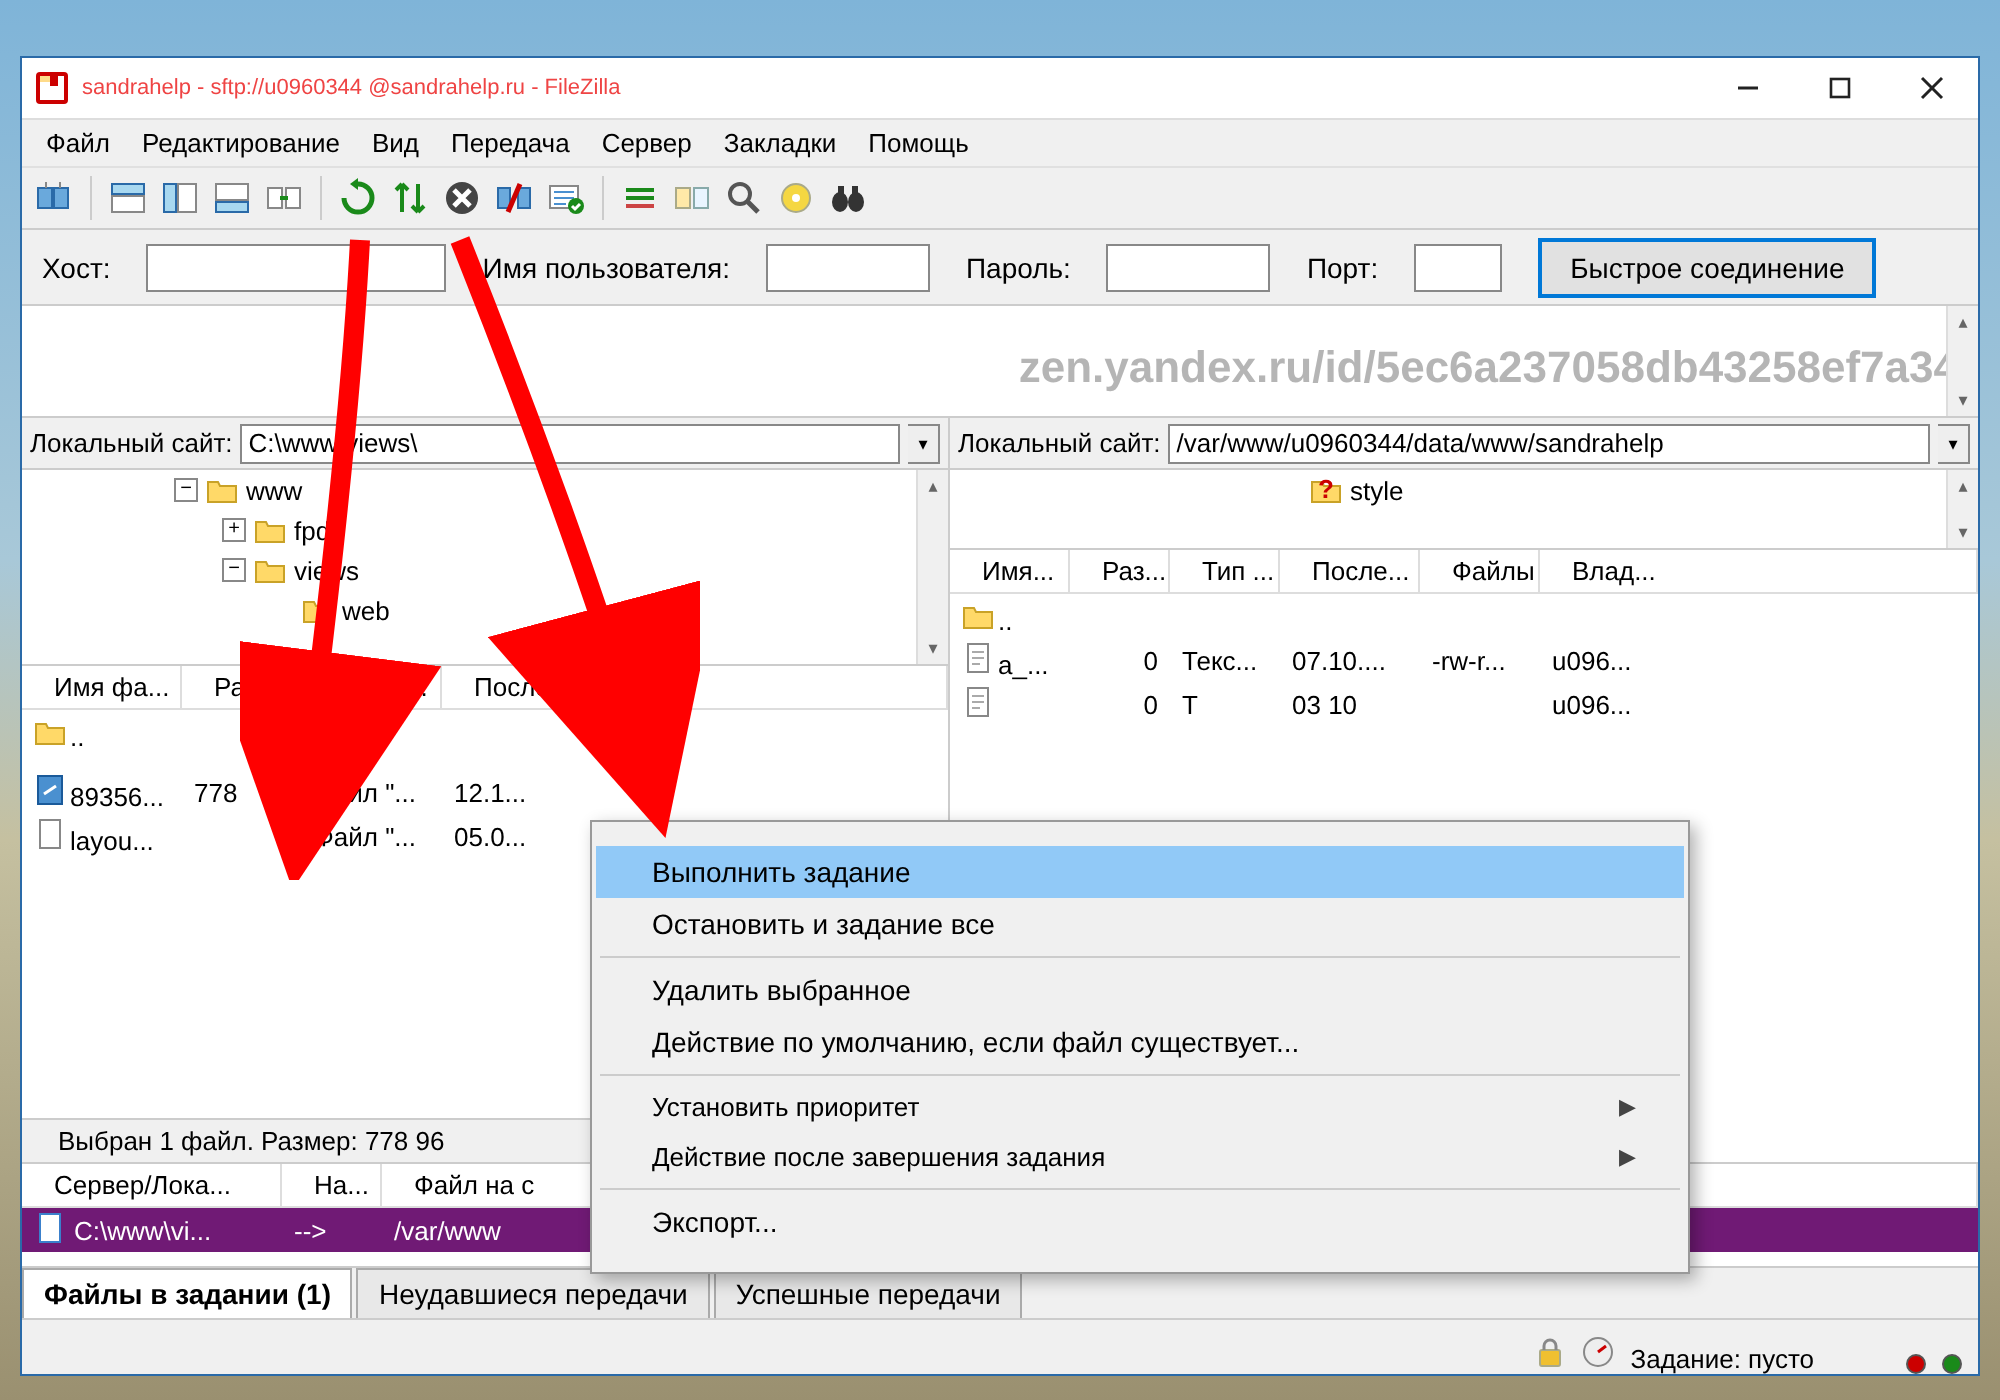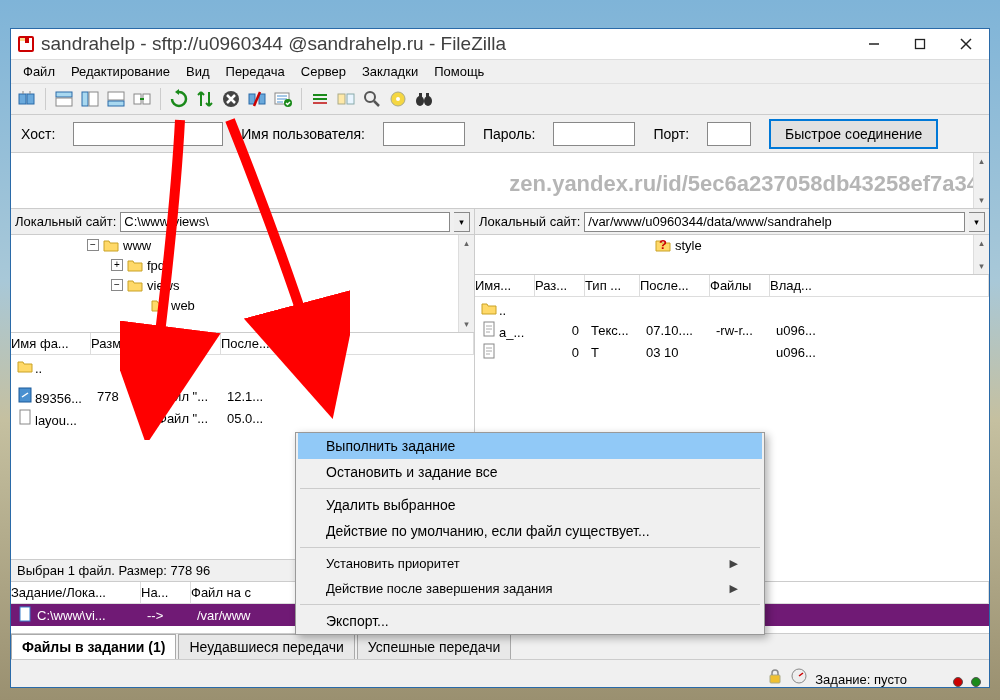--- a/index.html
+++ b/index.html
@@ -1,20 +1,20 @@
 <!DOCTYPE html>
 <html><head>
 <meta charset="utf-8">
 <style>
   * { box-sizing: border-box; margin: 0; padding: 0; font-family: "Segoe UI", Tahoma, sans-serif; font-size: 13px; }
   body { background: linear-gradient(#7fb4d8 0%, #a8c8d8 40%, #c5c0a0 60%, #9a9070 100%); width: 1000px; height: 700px; overflow: hidden; position: relative; }
   .window { position: absolute; left: 10px; top: 28px; width: 980px; height: 660px; background: #f0f0f0; border: 1px solid #2a6aa8; display: flex; flex-direction: column; }
   .titlebar { height: 30px; background: #ffffff; display: flex; align-items: center; padding: 0 0 0 6px; }
   .titlebar .app-icon { width: 18px; height: 18px; margin-right: 6px; display: flex; align-items: center; justify-content: center; }
-  .titlebar .title-text { flex: 1; color: #404040; font-size: 19px; white-space: nowrap; overflow: hidden; }
+  .titlebar .title-text { flex: 1; color: #ef4444; font-size: 11px; white-space: nowrap; overflow: hidden; }
   .winbtn { width: 46px; height: 30px; display: flex; align-items: center; justify-content: center; font-size: 13px; color: #222; }
   .menubar { height: 24px; background: #f0f0f0; display: flex; align-items: center; padding: 0 6px; gap: 4px; border-top: 1px solid #ddd; }
   .menubar span { padding: 2px 6px; cursor: default; }
   .toolbar { height: 32px; background: #f0f0f0; display: flex; align-items: center; padding: 2px 4px; gap: 2px; border-top: 1px solid #e0e0e0; border-bottom: 1px solid #ccc; }
   .tb-sep { width: 1px; height: 22px; background: #ccc; margin: 0 4px; }
   .tb-btn { width: 24px; height: 24px; display: flex; align-items: center; justify-content: center; }
   .tb-btn svg { width: 20px; height: 20px; }
   .quickbar { height: 38px; background: #f0f0f0; display: flex; align-items: center; padding: 4px 10px; gap: 18px; border-bottom: 1px solid #ccc; }
   .quickbar label { font-size: 14px; }
   .quickbar input { border: 1px solid #888; height: 24px; padding: 2px 4px; background: #fff; }
@@ -33,37 +33,37 @@
   .siterow .lbl { white-space: nowrap; }
   .siterow input { flex: 1; border: 1px solid #888; height: 20px; padding: 0 3px; background: #fff; min-width: 0; }
   .siterow .drop { width: 16px; height: 20px; border: 1px solid #888; border-left: none; background: #eee; display: flex; align-items: center; justify-content: center; font-size: 9px; }
   .tree { background: #fff; overflow: auto; position: relative; }
   .pane.left .tree { height: 98px; border-bottom: 1px solid #ccc; }
   .pane.right .tree { height: 40px; border-bottom: 1px solid #ccc; }
   .tree-row { display: flex; align-items: center; height: 20px; padding-left: 8px; white-space: nowrap; }
   .exp { width: 12px; height: 12px; border: 1px solid #888; font-size: 10px; line-height: 10px; text-align: center; margin-right: 4px; background: #fff; }
   .folder-ico { width: 16px; height: 14px; margin-right: 4px; display: inline-flex; }
   .listhdr { height: 22px; background: #fff; border-bottom: 1px solid #ddd; display: flex; align-items: stretch; }
-  .listhdr .col { padding: 2px 0; border-right: 1px solid #ddd; white-space: nowrap; overflow: hidden; display: flex; align-items: center; }
+  .listhdr .col { padding: 2px 16px; border-right: 1px solid #ddd; white-space: nowrap; overflow: hidden; display: flex; align-items: center; }
   .list { flex: 1; background: #fff; overflow: auto; position: relative; }
   .list-row { display: flex; align-items: center; height: 22px; }
   .list-row .cell { padding: 0 6px; white-space: nowrap; overflow: hidden; }
   .file-ico { width: 16px; height: 16px; margin-right: 2px; display: inline-flex; align-items: center; justify-content: center; }
-  .pane-status { height: 22px; border-top: 1px solid #ccc; background: #f0f0f0; padding: 2px 6px; display: flex; align-items: center; margin-top: 29px; }
+  .pane-status { height: 22px; border-top: 1px solid #ccc; background: #f0f0f0; padding: 2px 18px; display: flex; align-items: center; margin-top: 29px; }
   .queue { height: 52px; background: #fff; border-top: 1px solid #ccc; display: flex; flex-direction: column; }
   .queue .listhdr .col { font-size: 13px; }
   .queue-row { display: flex; align-items: center; height: 22px; background: #701a75; color: #fff; }
   .queue-row .cell { padding: 0 6px; white-space: nowrap; overflow: hidden; }
   .tabs { height: 26px; background: #f0f0f0; display: flex; align-items: flex-end; border-top: 1px solid #ccc; }
   .tab { padding: 4px 10px; border: 1px solid #aaa; border-bottom: none; background: #e8e8e8; margin-right: 2px; font-size: 14px; }
   .tab.active { background: #fff; font-weight: 600; }
   .statusbar { height: 28px; background: #f0f0f0; border-top: 1px solid #ccc; display: flex; align-items: flex-end; padding: 0 8px; gap: 8px; }
   .statusbar .spacer { flex: 1; }
   .led { width: 10px; height: 10px; border-radius: 50%; border: 1px solid #555; }
-  .ctxmenu { position: absolute; left: 295px; top: 432px; width: 470px; background: #f0f0f0; border: 1px solid #999; box-shadow: 3px 3px 8px rgba(0,0,0,0.3); padding: 0 2px; z-index: 50; }
+  .ctxmenu { position: absolute; left: 295px; top: 410px; width: 550px; background: #f0f0f0; border: 1px solid #999; box-shadow: 3px 3px 8px rgba(0,0,0,0.3); padding: 12px 2px; z-index: 50; }
   .ctxmenu .mi { padding: 5px 24px 5px 28px; font-size: 14px; display: flex; justify-content: space-between; align-items: center; }
   .ctxmenu .mi.hl { background: #91c9f7; }
   .ctxmenu hr { border: none; border-top: 1px solid #ccc; margin: 3px 2px; }
   .arrow-sub { font-size: 11px; color: #444; }
   .red-arrow { position: absolute; z-index: 80; pointer-events: none; }
   .vscroll { position: absolute; right: 0; top: 0; bottom: 0; width: 16px; background: #f0f0f0; border-left: 1px solid #ddd; display: flex; flex-direction: column; }
   .vscroll .sb-btn { height: 16px; display: flex; align-items: center; justify-content: center; font-size: 9px; color: #666; }
   .vscroll .sb-track { flex: 1; }
 </style>
 </head>
@@ -387,21 +387,21 @@
           <span class="cell" style="width:70px">03 10</span>
           <span class="cell" style="width:60px"></span>
           <span class="cell">u096...</span>
         </div>
       </div>
     </div>
   </div>
 
   <div class="queue">
     <div class="listhdr">
-      <div class="col" style="width:130px">Задание/Лока...</div>
+      <div class="col" style="width:130px">Сервер/Лока...</div>
       <div class="col" style="width:50px">На...</div>
       <div class="col" style="flex:1">Файл на с</div>
     </div>
     <div class="queue-row">
       <span class="cell" style="width:20px"><span class="file-ico">
             <svg viewBox="0 0 16 16">
               <rect x="3" y="1" width="10" height="14" fill="#fff" stroke="#3a80cc"></rect>
             </svg>
           </span></span>
       <span class="cell" style="width:110px">C:\www\vi...</span>

